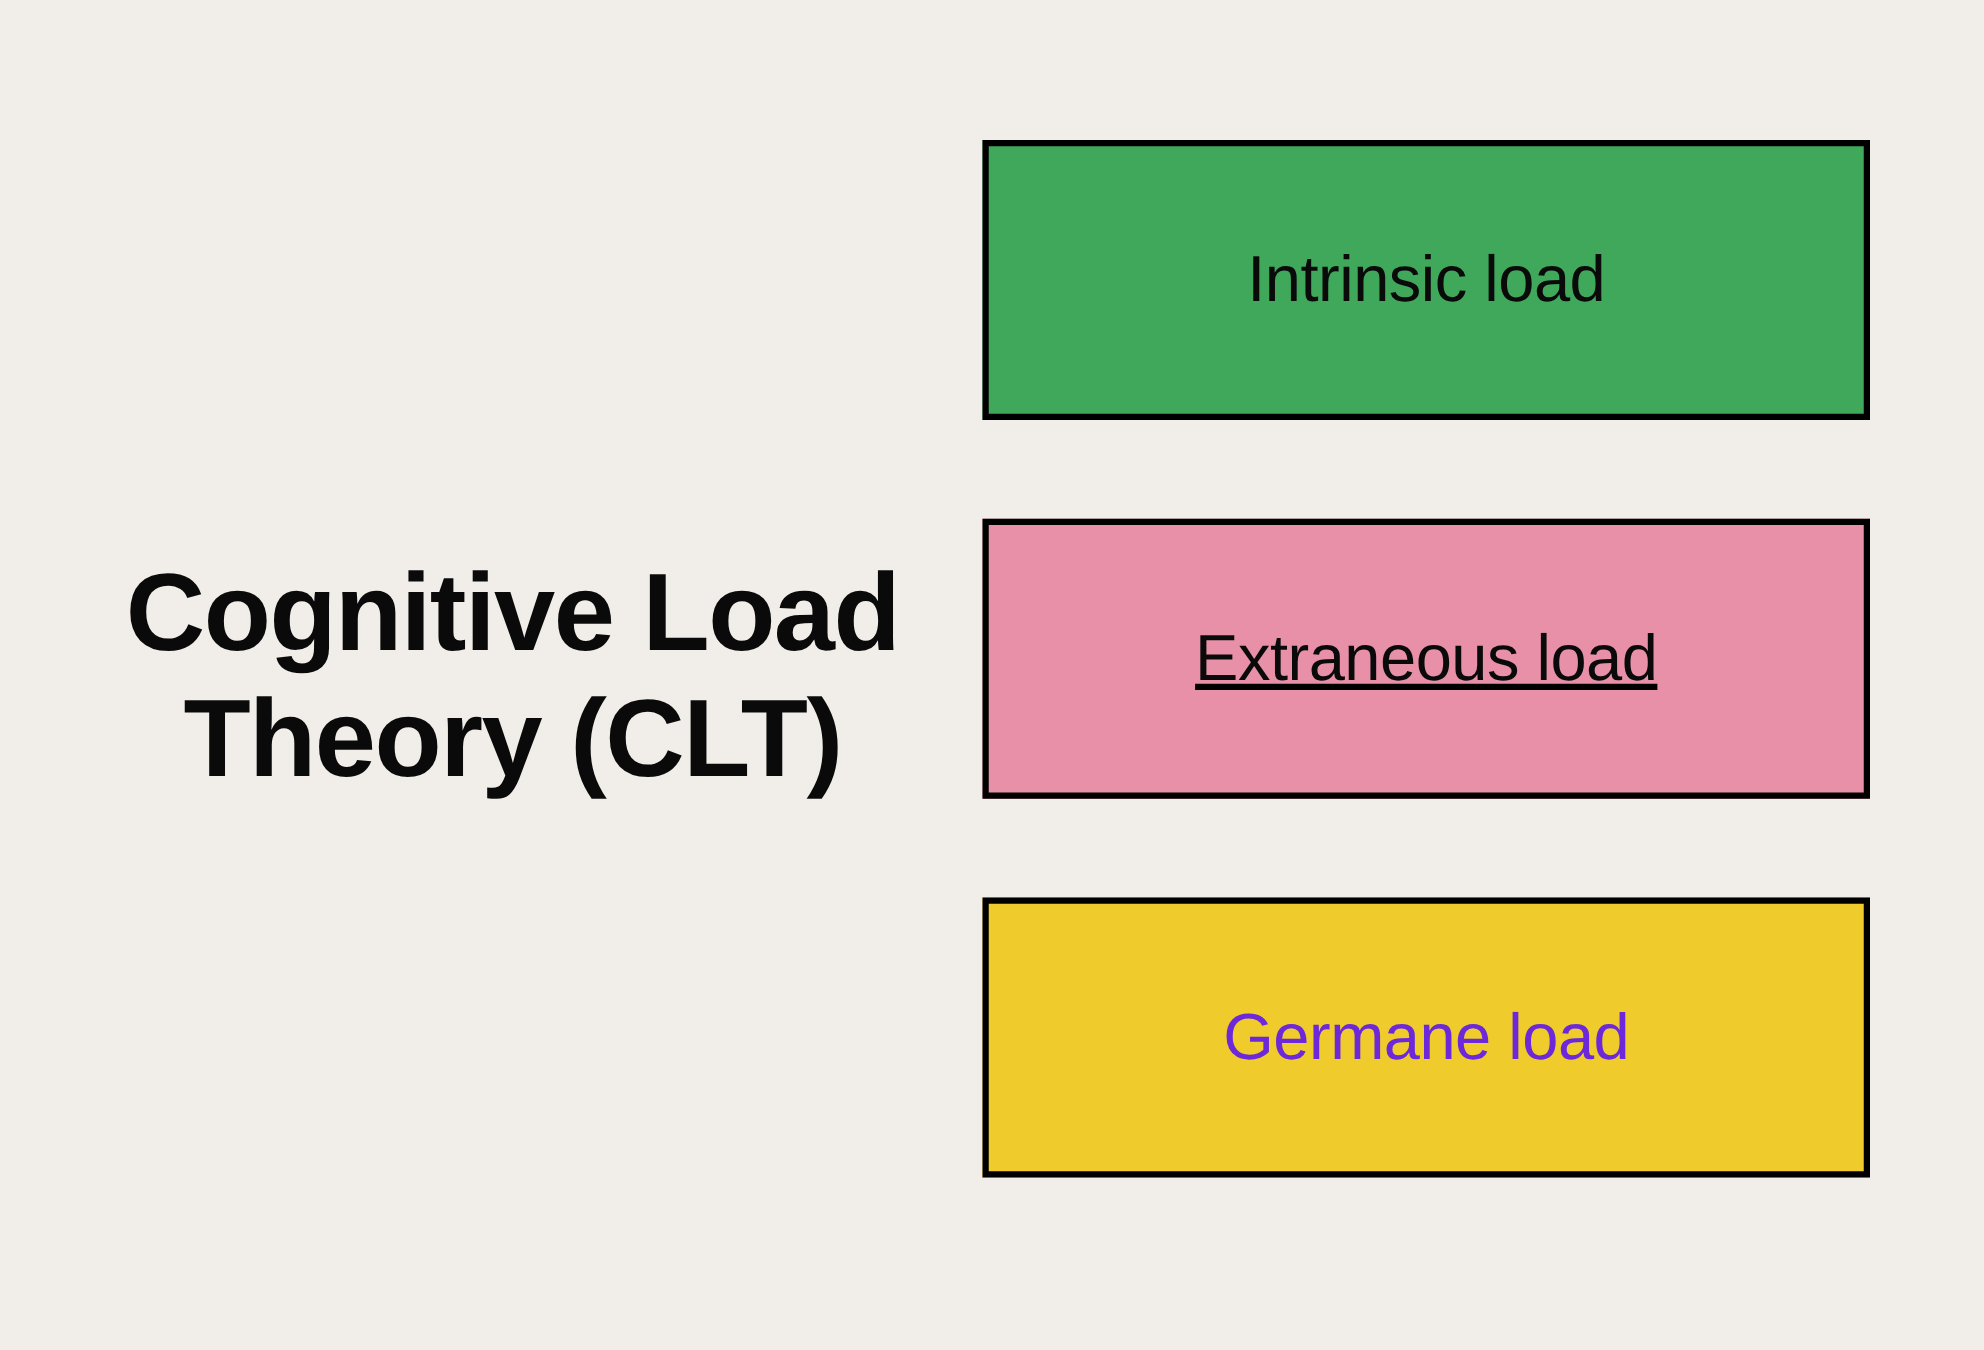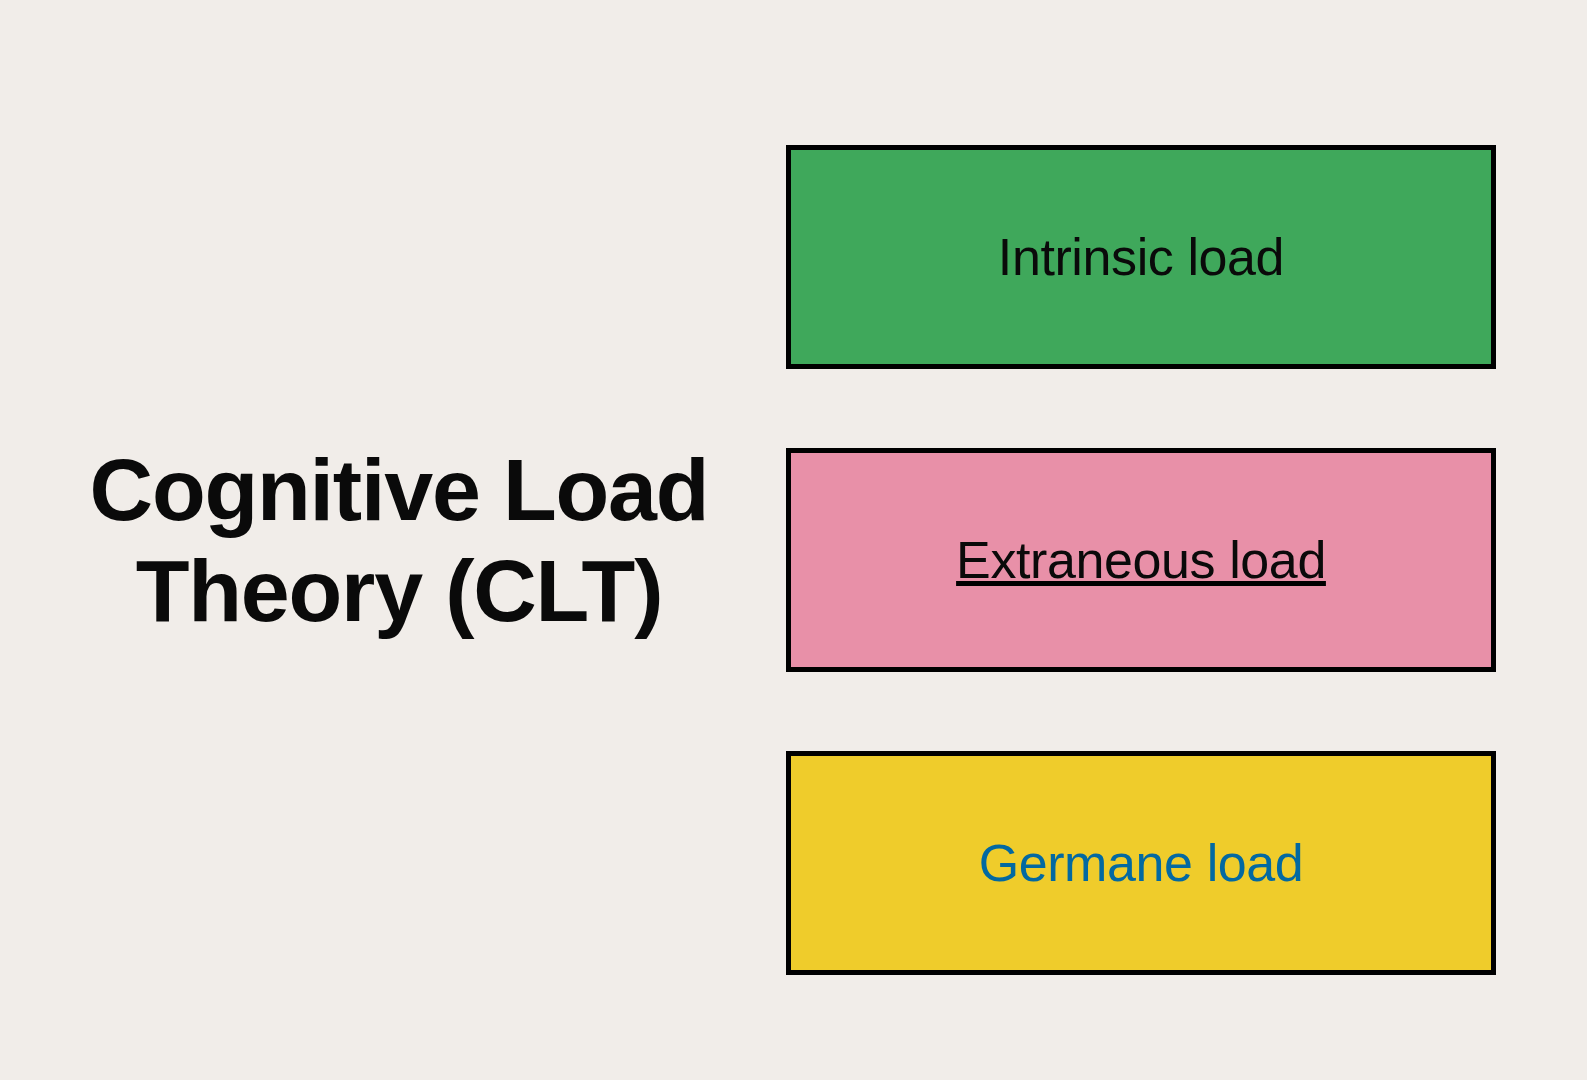--- a/index.html
+++ b/index.html
@@ -17,21 +17,21 @@
   .slide {
     position: relative;
     width: 1587px;
     height: 1080px;
     background: #F1EDE9;
   }
 
   
   .title-block {
     position: absolute;
-    left: 0;
+    left: 11px;
     top: 0;
     width: 780px;
     height: 1080px;
     display: flex;
     align-items: center;
     justify-content: center;
     box-sizing: border-box;
     padding-left: 18px;
   }
 
@@ -49,21 +49,20 @@
   
   .boxes {
     position: absolute;
     left: 786px;
     top: 112px;
     width: 710px;
     height: 830px;
     display: flex;
     flex-direction: column;
     justify-content: space-between;
-    margin-top: 33px;
   }
 
   .load-box {
     width: 710px;
     height: 224px;
     box-sizing: border-box;
     border: 5px solid #000000;
     display: flex;
     align-items: center;
     justify-content: center;
@@ -91,18 +90,18 @@
 
     <div class="load-box" id="box-0" style="background: rgb(63, 168, 91); border-color: rgb(0, 0, 0);">
       <span class="load-box-label" style="color: rgb(10, 10, 10);">Intrinsic load</span>
     </div>
 
     <div class="load-box" id="box-1" style="background: rgb(232, 144, 168); border-color: rgb(0, 0, 0); text-decoration: underline;">
       <span class="load-box-label" style="color: rgb(10, 10, 10);">Extraneous load</span>
     </div>
 
     <div class="load-box" id="box-2" style="background: rgb(239, 204, 43); border-color: rgb(0, 0, 0);">
-      <span class="load-box-label" style="color: #0369a1;">Germane load</span>
+      <span class="load-box-label" style="color: #6d28d9;">Germane load</span>
     </div>
 
   </div>
 
 </div>
 
 </body></html>

